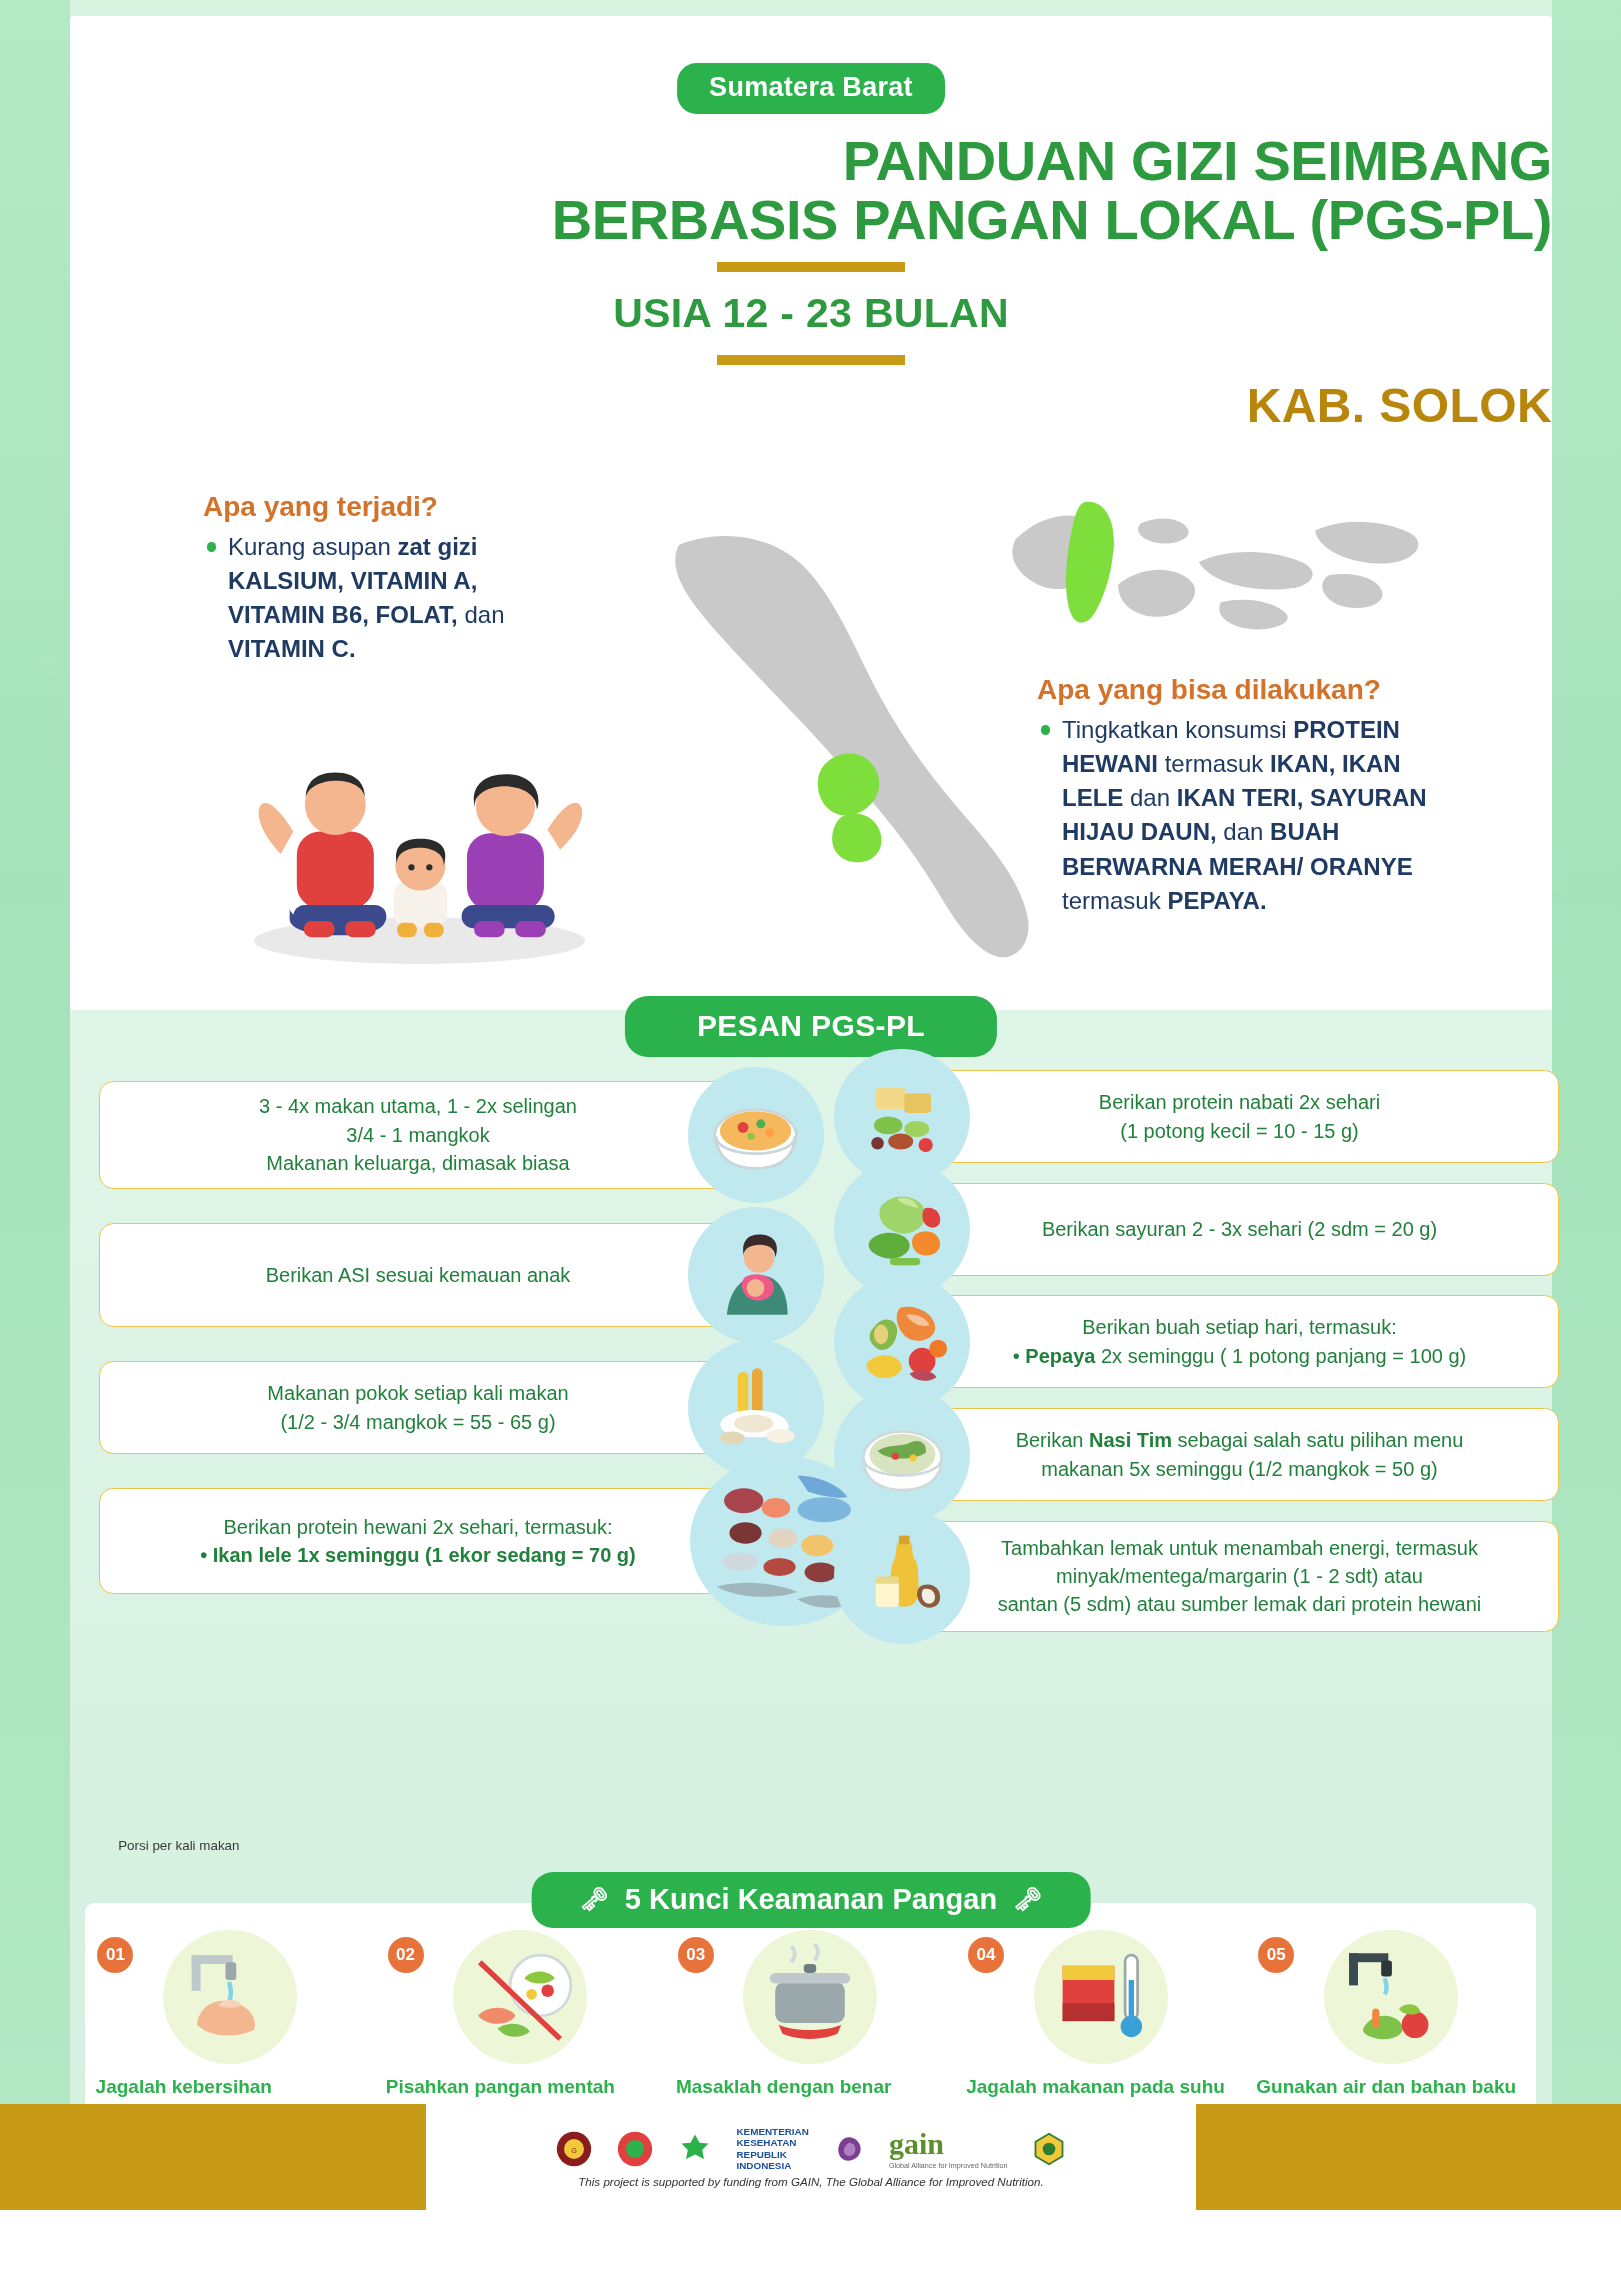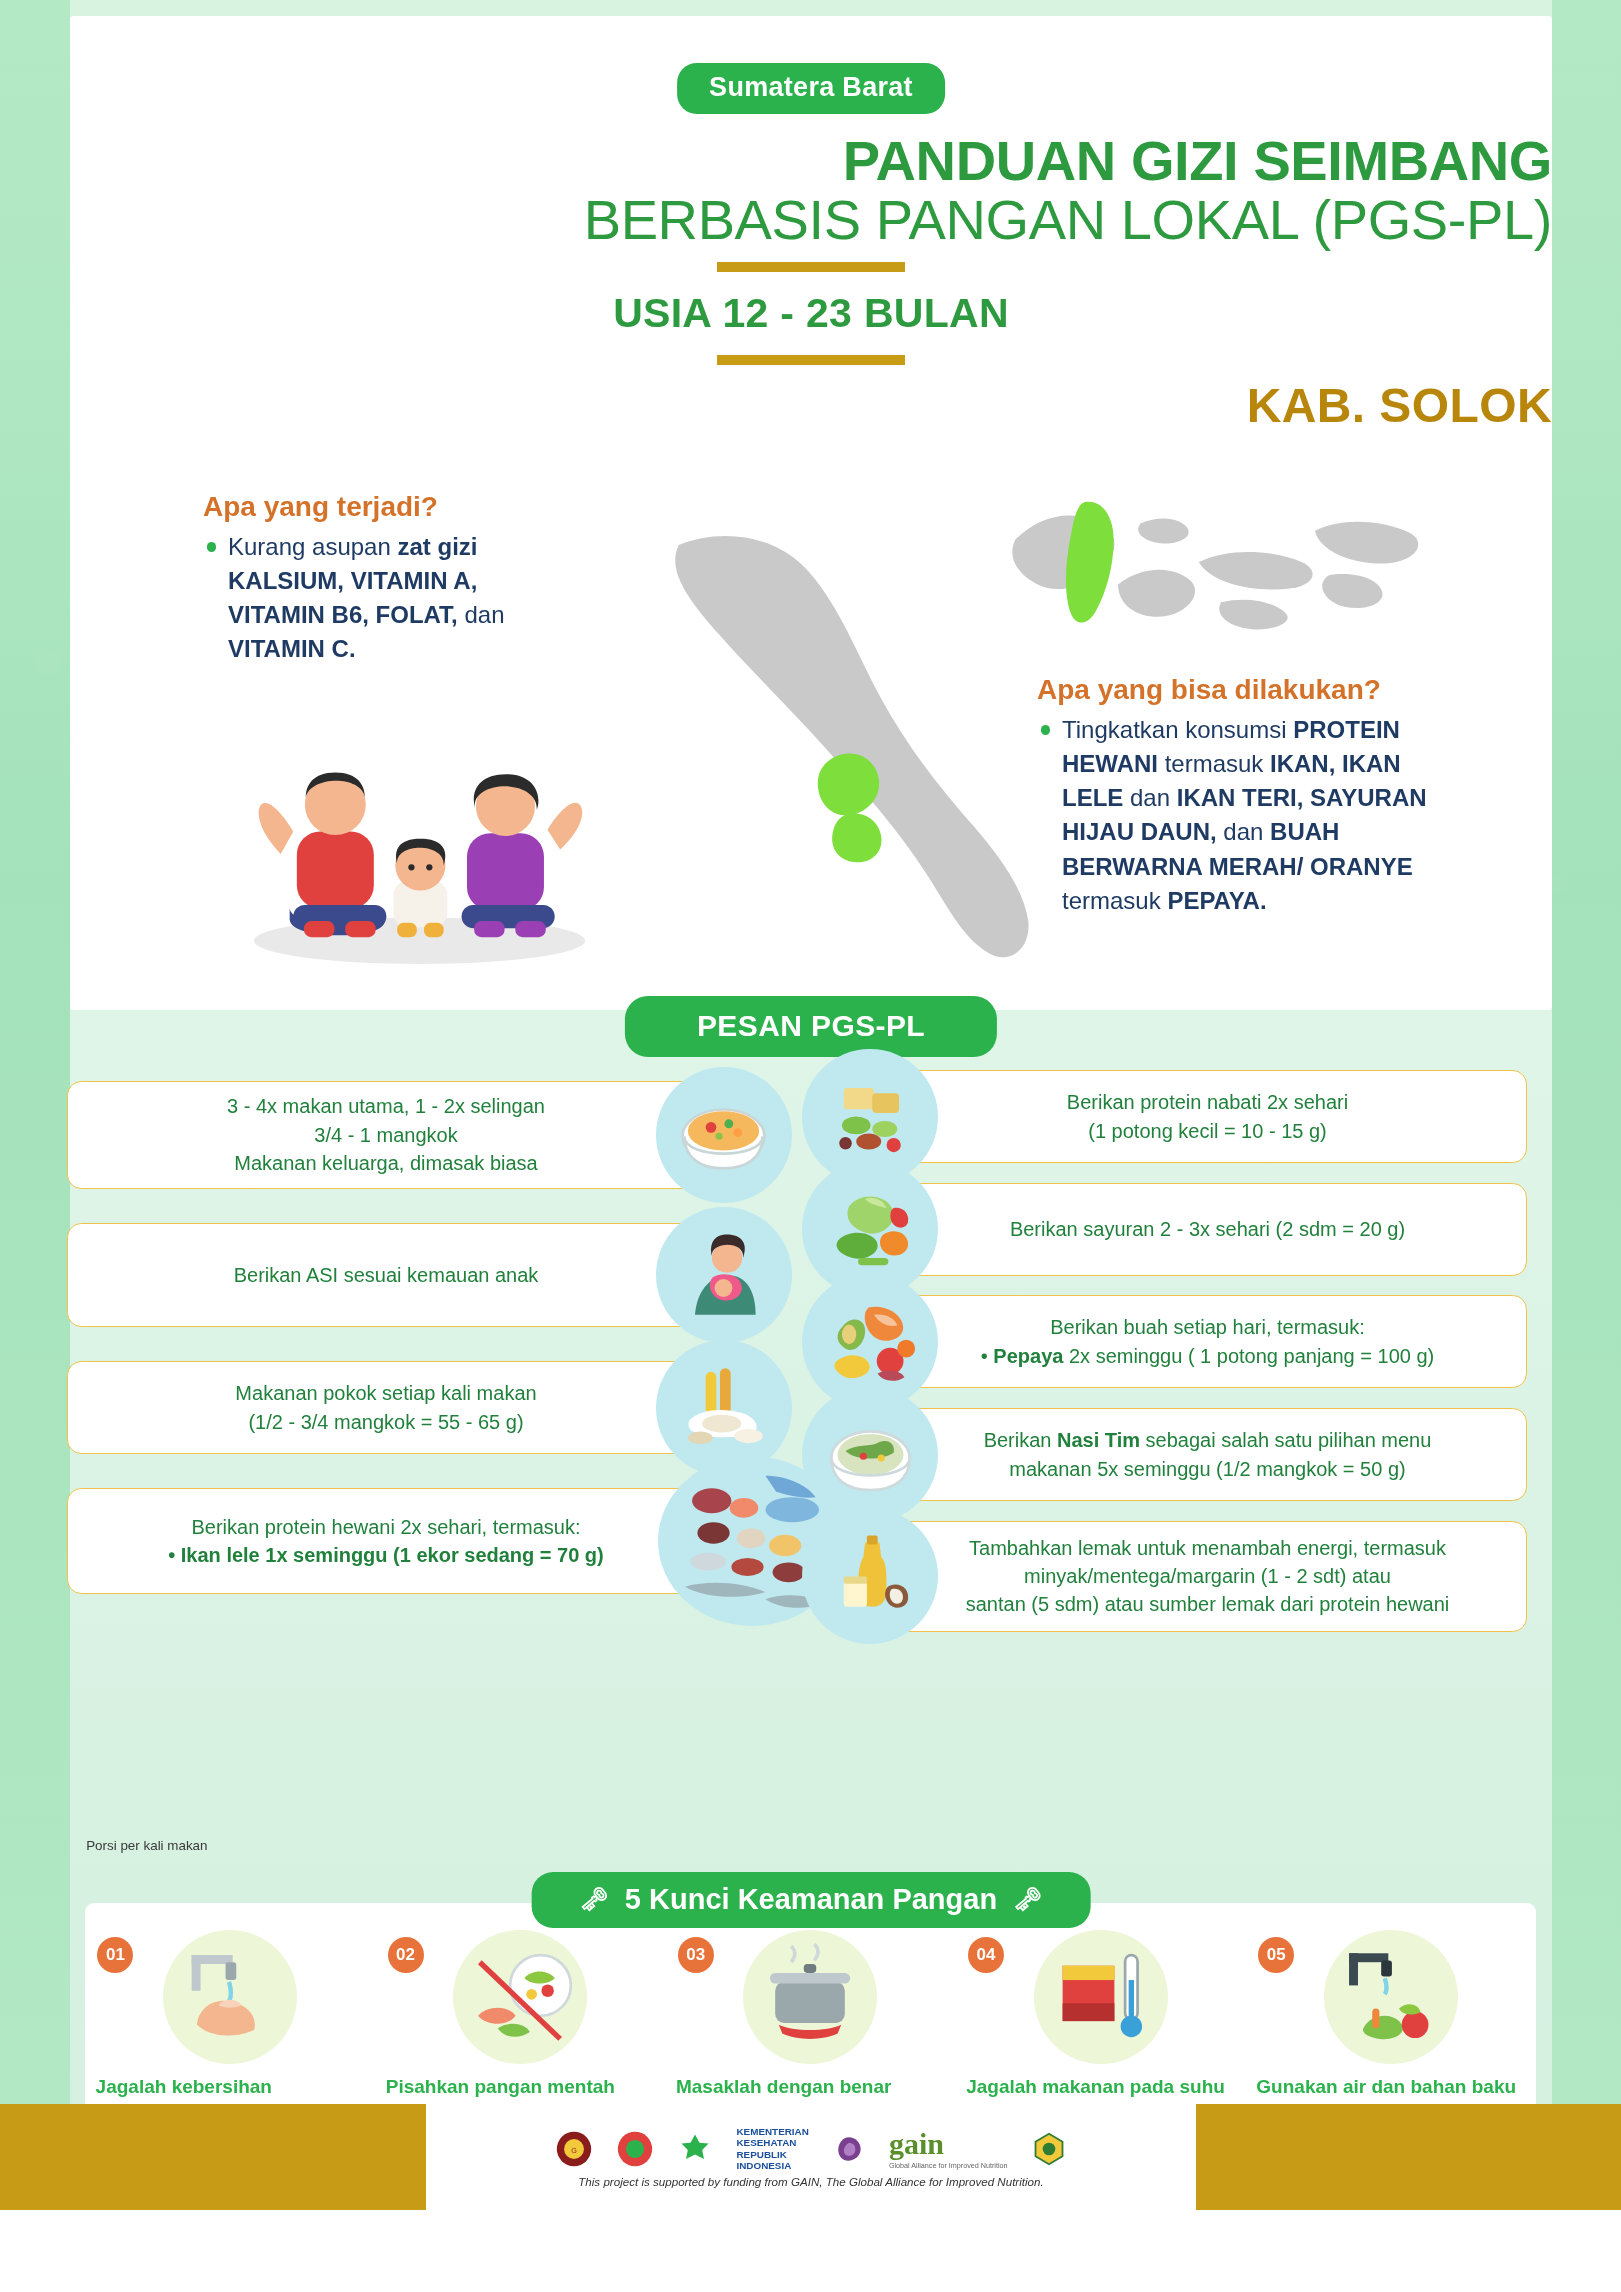--- a/index.html
+++ b/index.html
@@ -52,21 +52,21 @@
     border-radius: 19.7px;
     letter-spacing: 0.3px;
     white-space: nowrap;
   }
   .title-block { position: absolute; top: 115px; left: 0; width: 100%; text-align: right; }
   .title-1 {
     color: #2e9a3f; font-weight: bold; font-size: 56px; line-height: 1.06;
     letter-spacing: -0.4px;
   }
   .title-2 {
-    color: #2e9a3f; font-weight: normal; font-size: 56px; line-height: 1.06;
+    color: #2e9a3f; font-weight: bold; font-size: 56px; line-height: 1.06;
     letter-spacing: -0.4px;
   }
   .age-row {
     display: flex; align-items: center; justify-content: center; gap: 18px;
     margin-top: 12.5px;
     flex-direction: column;
   }
   .age-rule { width: 188px; height: 9.9px; background: #c79b15; }
   .age-text { color: #2e9a3f; font-weight: bold; font-size: 41px; letter-spacing: 0.3px; }
   .kab {
@@ -97,21 +97,21 @@
 
   
   .pesan-banner {
     position: absolute; left: 50%; transform: translateX(-50%);
     top: 996px;
     background: #2bb24c; color: #fff; font-weight: bold; font-size: 30px;
     padding: 12.5px 72px 14.3px; border-radius: 23px;
     letter-spacing: 0.4px;
   }
   
-  .msg-area { position: absolute; left: 54px; top: 1070px; width: 1482px; height: 788px; }
+  .msg-area { position: absolute; left: 86px; top: 1070px; width: 1482px; height: 788px; }
   .col-left { position: absolute; left: 12.5px; top: 10.7px; width: 725px; }
   .col-right { position: absolute; right: 9px; top: 0px; width: 725px; }
 
   .card {
     position: relative;
     background: #fff;
     border: 1.8px solid #f0c24a;
     border-radius: 14.3px;
     min-height: 93px;
     display: flex; align-items: center;

